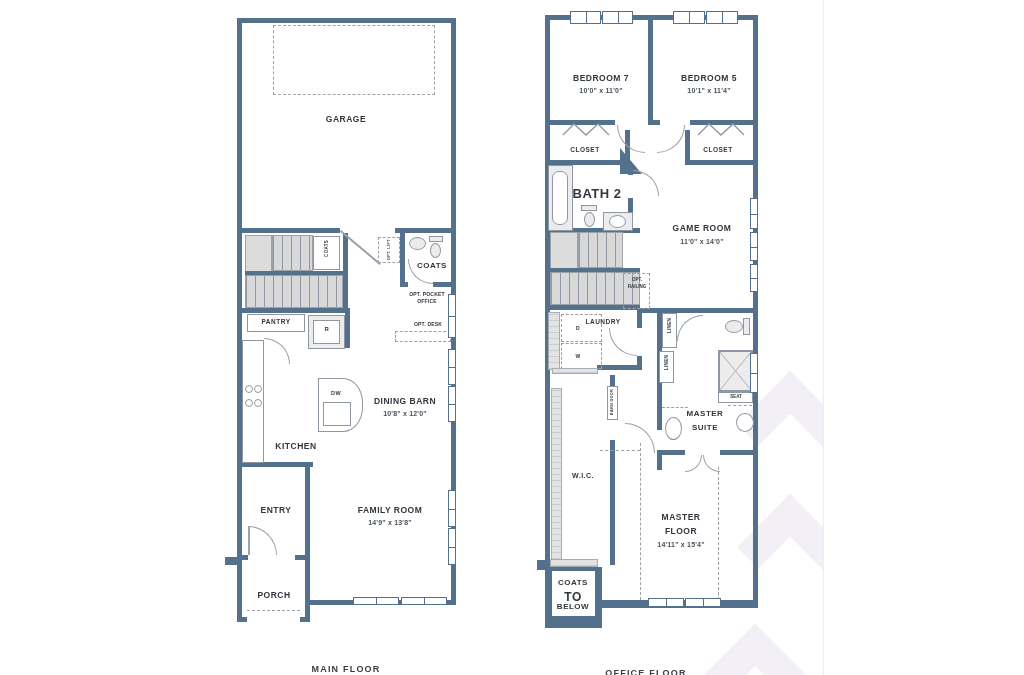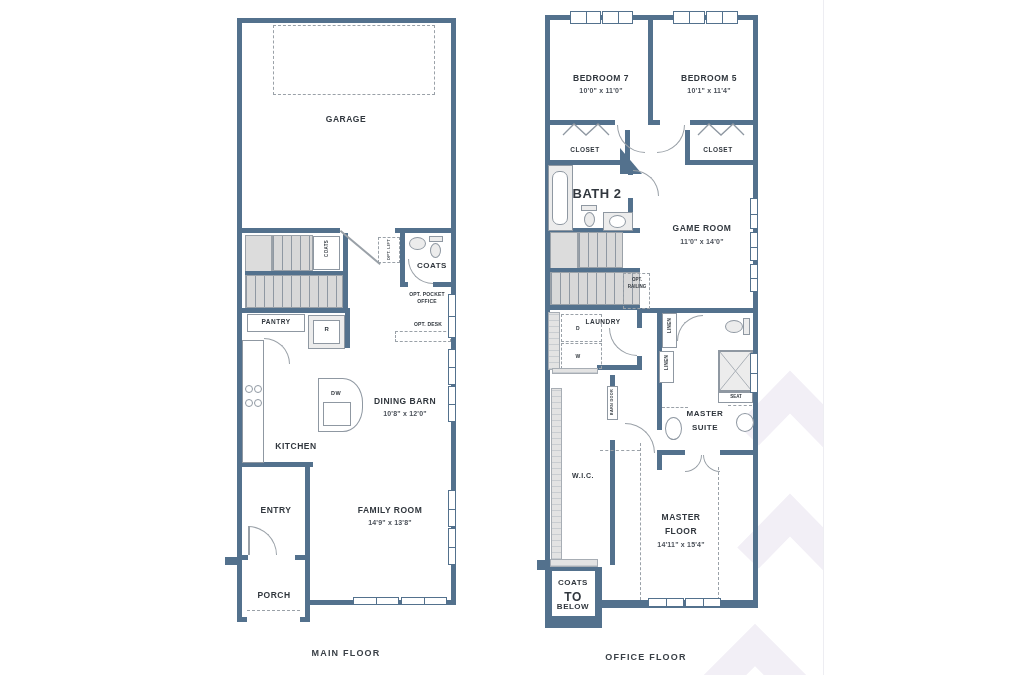--- a/index.html
+++ b/index.html
@@ -12,21 +12,21 @@
   .win{position:absolute;background:#fff;border:1px solid #53718d;box-sizing:border-box;}
   .winV:after{content:"";position:absolute;left:0;right:0;top:50%;height:1px;background:#53718d;}
   .winH:after{content:"";position:absolute;top:0;bottom:0;left:50%;width:1px;background:#53718d;}
   
   .lab{position:absolute;font-weight:bold;color:#31373e;white-space:nowrap;
        transform:translateX(-50%);letter-spacing:.5px;font-size:8.5px;z-index:5;}
   .dim{font-size:7px;color:#4a5059;letter-spacing:.2px;}
   .md{font-size:6.5px;}
   .sm{font-size:5px;letter-spacing:.2px;}
   .xs{font-size:4.5px;letter-spacing:0;}
-  .title{font-size:9px;letter-spacing:1.2px;color:#3a4047;}
+  .title{font-size:9px;letter-spacing:1.2px;color:#3a4047;margin-top:16px;}
   .vlab{position:absolute;font-weight:bold;color:#3a4047;font-size:4.5px;letter-spacing:.3px;
         writing-mode:vertical-rl;transform:rotate(180deg);white-space:nowrap;z-index:5;}
   
   .dashbox{position:absolute;border:1px dashed #9aa1a8;box-sizing:border-box;}
   .dashvl{position:absolute;border-left:1px dashed #9aa1a8;}
   .dashhl{position:absolute;border-top:1px dashed #9aa1a8;}
   .treads{position:absolute;background-color:#d8d8d8;border:1px solid #9aa1a8;box-sizing:border-box;
           background-image:repeating-linear-gradient(90deg,#8f98a2 0 1px,rgba(0,0,0,0) 1px 9px);}
   .pad{position:absolute;background:#dcdcdc;border:1px solid #9aa1a8;box-sizing:border-box;}
   .shelf{position:absolute;background:#e3e3e3;border:1px solid #a7adb4;box-sizing:border-box;

